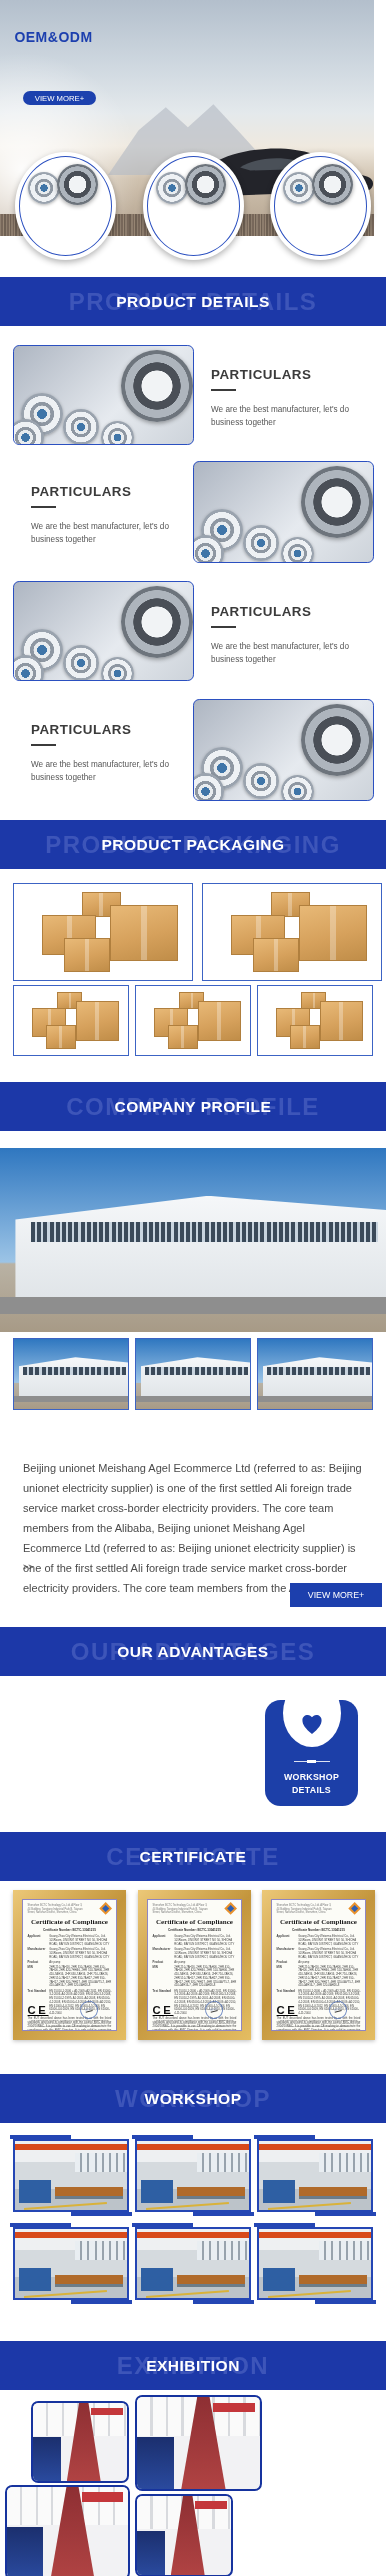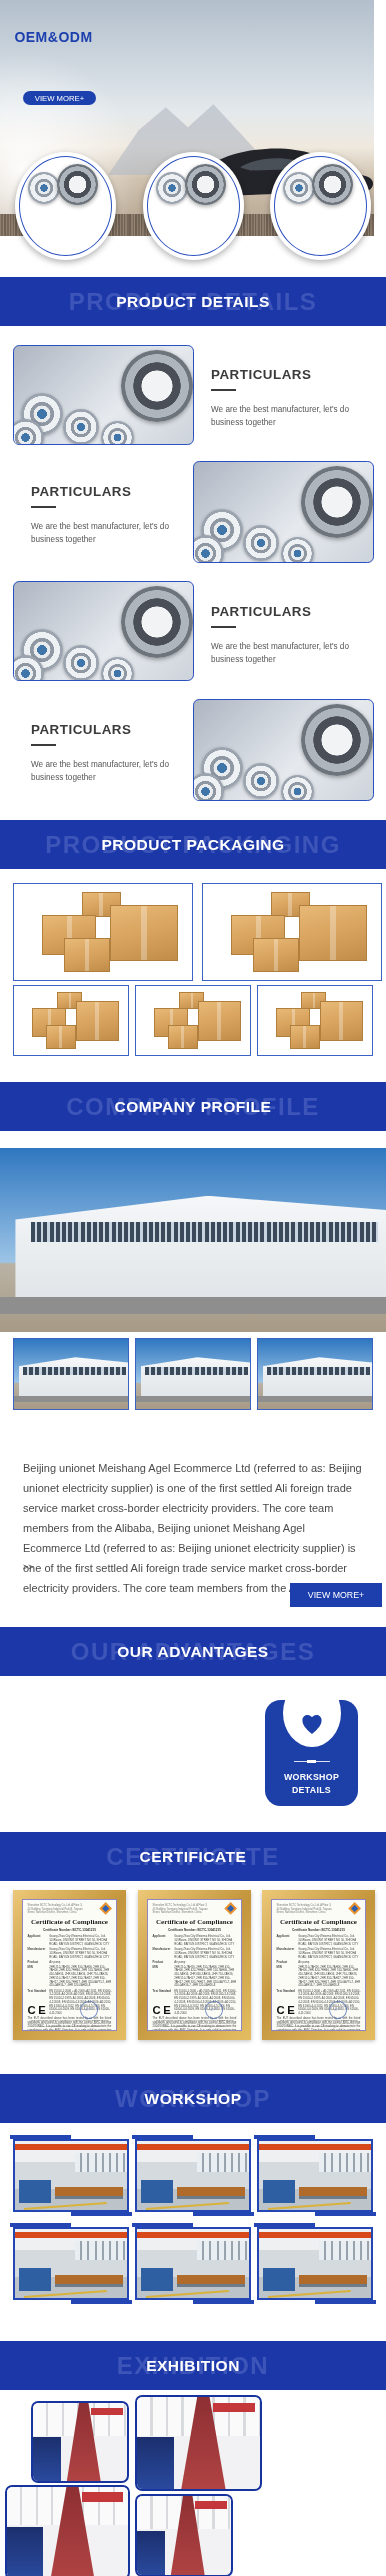--- a/index.html
+++ b/index.html
@@ -77,21 +77,21 @@
   .cert-in{position:relative;width:100%;height:100%;background:#fcfcf7;border:0.5px solid #8f86c2;padding:4.1px 4.6px;overflow:hidden;}
   .c-issuer{font-size:2.6px;color:#777;width:57px;line-height:1.35;}
   .c-logo{position:absolute;top:4.1px;right:6.2px;width:9.3px;height:9.3px;transform:rotate(45deg);background:#e8912d;}
   .c-logo:before{content:"";position:absolute;inset:2.1px;background:#2d5fb3;}
   .c-title{font-family:"Liberation Serif",serif;font-weight:bold;font-size:7px;text-align:center;color:#1b1b1b;margin-top:3.1px;}
   .c-num{font-size:3.1px;font-weight:bold;text-align:center;color:#333;margin:2.6px 0 3.1px;}
   .c-row{display:flex;font-size:2.8px;color:#444;margin-bottom:1.3px;line-height:1.35;}
   .c-lab{width:21.6px;font-weight:bold;flex:none;}
   .c-val{flex:1;}
   .c-body{font-size:2.8px;color:#444;text-align:justify;margin-top:1.5px;line-height:1.35;}
-  .c-bottom{position:absolute;left:4.6px;right:19px;bottom:11.3px;display:flex;align-items:center;justify-content:space-between;}
+  .c-bottom{position:absolute;left:4.6px;right:19px;bottom:11.3px;display:flex;align-items:center;justify-content:space-between;text-decoration:underline;}
   .c-ce{font-size:11.3px;font-weight:bold;letter-spacing:2.6px;color:#111;}
   .c-stamp{width:17.5px;height:17.5px;border-radius:50%;border:1px solid #4a6cb5;color:#4a6cb5;font-size:2.6px;
     display:flex;align-items:center;justify-content:center;transform:rotate(-14deg);opacity:.75;}
   .c-foot{position:absolute;left:4.6px;right:4.6px;bottom:2.1px;font-size:2.3px;color:#666;text-align:center;line-height:1.3;}
 
   
   .wsf{position:absolute;border:2.1px solid #2446b4;overflow:visible;background:#dfe3e7;}
   .wsf:before{content:"";position:absolute;top:-6.2px;left:-5.2px;width:55%;height:4.6px;background:#2446b4;}
   .wsf:after{content:"";position:absolute;bottom:-6.2px;right:-5.2px;width:55%;height:4.6px;background:#2446b4;}
   .ws-scene{position:absolute;inset:0;overflow:hidden;background:linear-gradient(#eef0f2 0 30%,#d5dade 30% 70%,#bcc3c9 70% 100%);}

